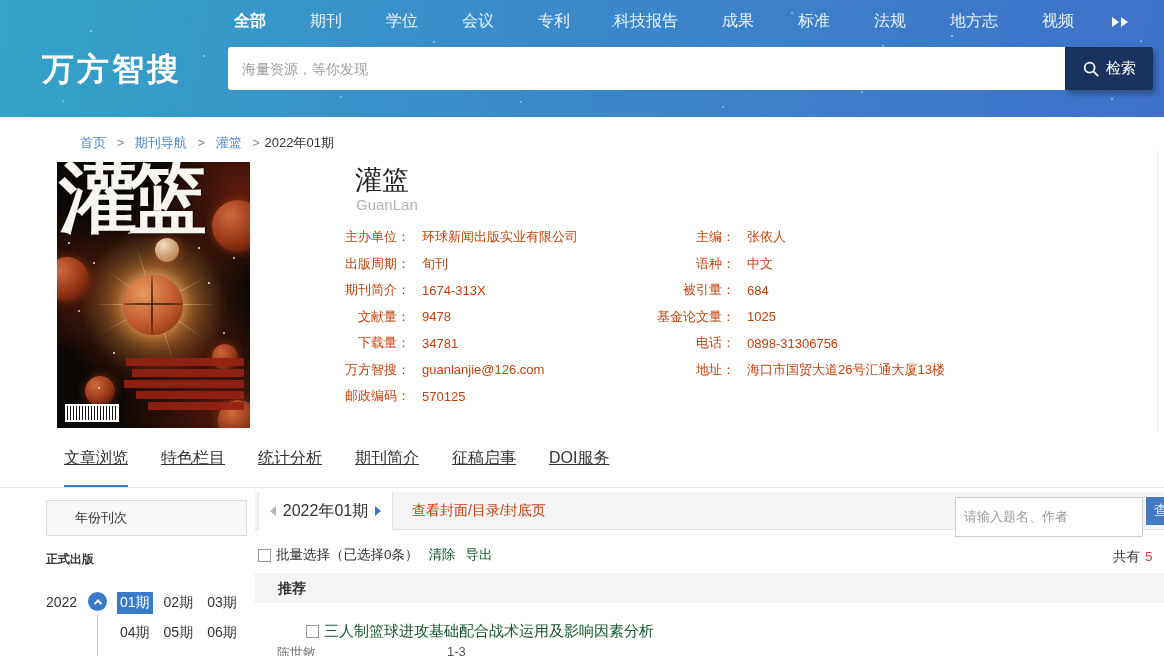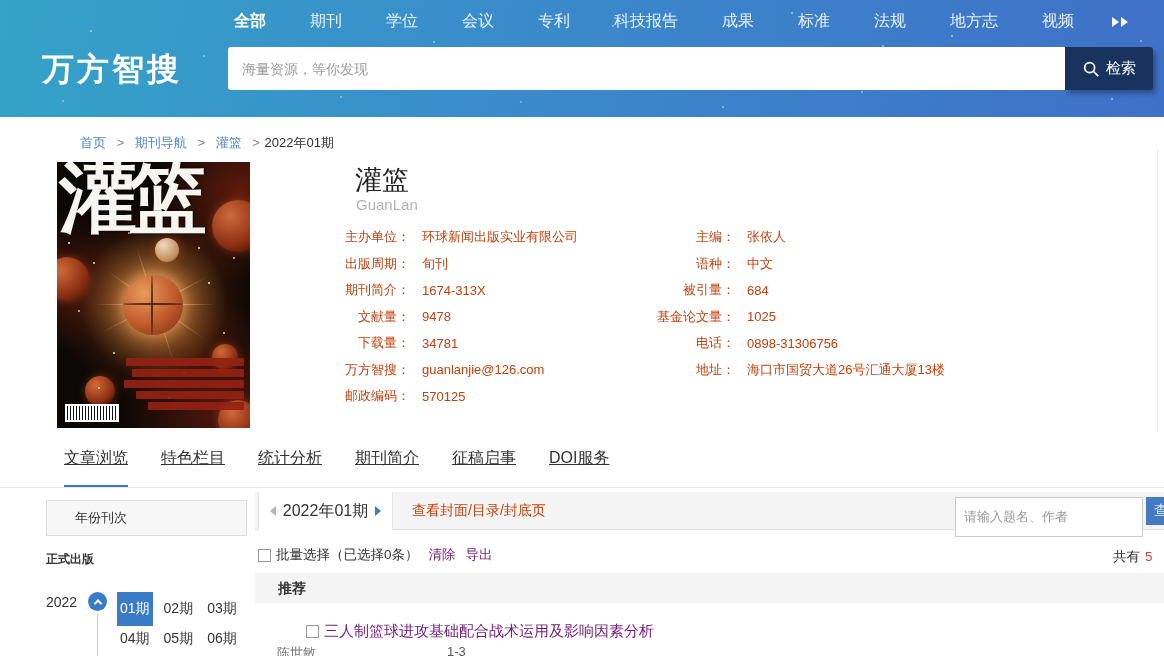--- a/index.html
+++ b/index.html
@@ -122,42 +122,42 @@
     border: 1px solid #ddd; background: #f7f7f7; font-size: 13px; color: #333; line-height: 34px; padding-left: 28px; }
   .side-section { position: absolute; left: 46px; top: 551px; font-size: 12px; font-weight: bold; color: #333; }
   .year-label { position: absolute; left: 46px; top: 594px; font-size: 14px; color: #333; }
   .chev-circle { position: absolute; left: 88px; top: 592px; width: 19px; height: 19px; border-radius: 50%;
     background: #3a7bc8; cursor: pointer; display: flex; align-items: center; justify-content: center; }
   .chev-up { width: 6px; height: 6px; border-top: 2px solid #fff; border-left: 2px solid #fff; transform: rotate(45deg) translate(1px,1px); }
   .vline { position: absolute; left: 97px; top: 614px; width: 1px; height: 42px; background: #ccc; }
   .issues { position: absolute; display: flex; gap: 8px; font-size: 14px; color: #333; }
   .issues.row1 { left: 117px; top: 592px; }
   .issues.row2 { left: 117px; top: 622px; }
-  .issue { padding: 8px 3px; cursor: pointer; white-space: nowrap; }
+  .issue { padding: 2px 3px; cursor: pointer; white-space: nowrap; }
   .issue.selected { background: #3a7bc8; color: #fff; }
   
   .issue-bar { position: absolute; left: 255px; top: 492px; width: 909px; height: 38px;
     background: #f4f4f4; border-bottom: 1px solid #e3e3e3; }
   .issue-tab { position: absolute; left: 258px; top: 492px; width: 135px; height: 38px; background: #fff;
     border-left: 1px solid #e6e6e6; border-right: 1px solid #e6e6e6;
     display: flex; align-items: center; justify-content: center; gap: 7px; font-size: 16px; color: #333; }
   .arr { width: 0; height: 0; cursor: pointer; }
   .arr-left { border-top: 5px solid transparent; border-bottom: 5px solid transparent; border-right: 6px solid #b5b5b5; }
   .arr-right { border-top: 5px solid transparent; border-bottom: 5px solid transparent; border-left: 6px solid #3a7bc8; }
   .view-link { position: absolute; left: 412px; top: 502px; font-size: 14px; color: #c2410c; cursor: pointer; }
   .filter-input { position: absolute; left: 955px; top: 497px; width: 188px; height: 40px;
     border: 1px solid #ccc; padding: 0 8px; font-size: 13px; color: #333; outline: none;
     font-family: Liberation Serif, serif; }
   .filter-input::placeholder { color: #9a9a9a; }
   .filter-btn { position: absolute; left: 1146px; top: 497px; width: 60px; height: 28px; background: #4479c4;
     color: #eaf4ff; border: none; font-size: 14px; text-align: left; padding-left: 8px; cursor: pointer;
     font-family: "Liberation Sans", "DejaVu Sans", sans-serif; }
   .batch-row { position: absolute; left: 258px; top: 546px; display: flex; align-items: center; font-size: 13.5px; color: #333; }
   .checkbox { width: 13px; height: 13px; border: 1px solid #999; background: #fff; margin-right: 5px; cursor: pointer; flex: none; }
-  .blue-link { color: #701a75; cursor: pointer; }
+  .blue-link { color: #14532d; cursor: pointer; }
   .batch-row .blue-link { margin-left: 10px; }
   .total { position: absolute; left: 1113px; top: 548px; font-size: 13.5px; color: #333; white-space: nowrap; }
   .total .red { color: #e03c3c; margin-left: 5px; }
   .rec-bar { position: absolute; left: 255px; top: 573px; width: 909px; height: 30px; background: #f4f4f4; }
   .rec-label { position: absolute; left: 278px; top: 580px; font-size: 14px; font-weight: bold; color: #333; }
   .article-row { position: absolute; left: 258px; top: 622px; display: flex; align-items: center; margin-left: 48px; }
   .article-title { font-size: 15px; }
   .article-author { position: absolute; left: 277px; top: 644px; font-size: 13px; color: #777; }
   .article-pages { position: absolute; left: 447px; top: 644px; font-size: 13px; color: #555; }
 </style>

